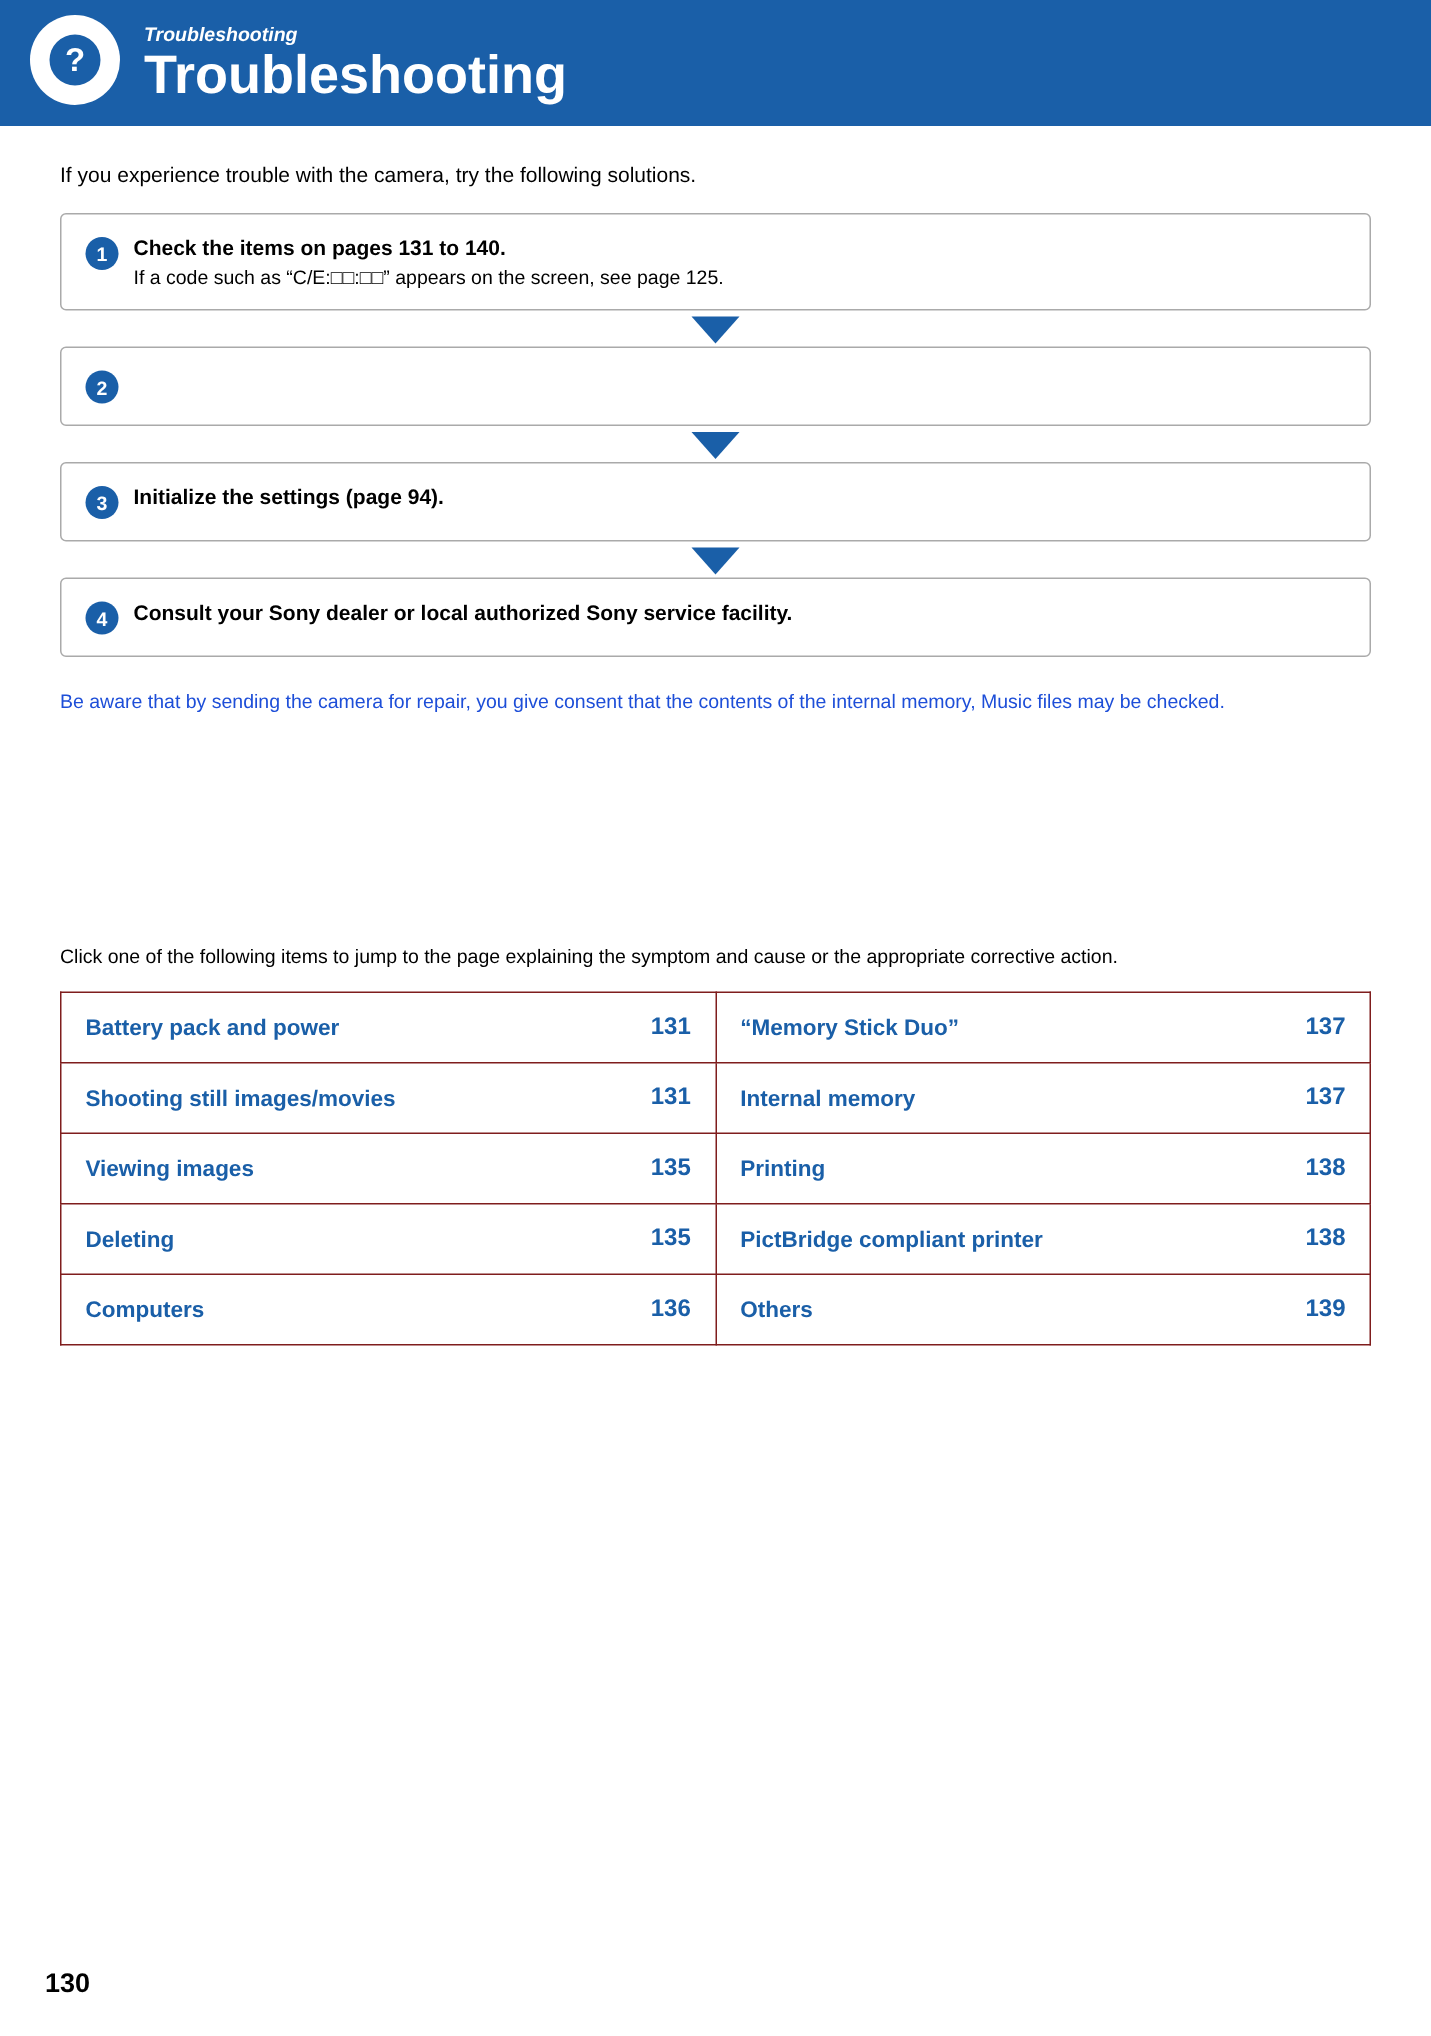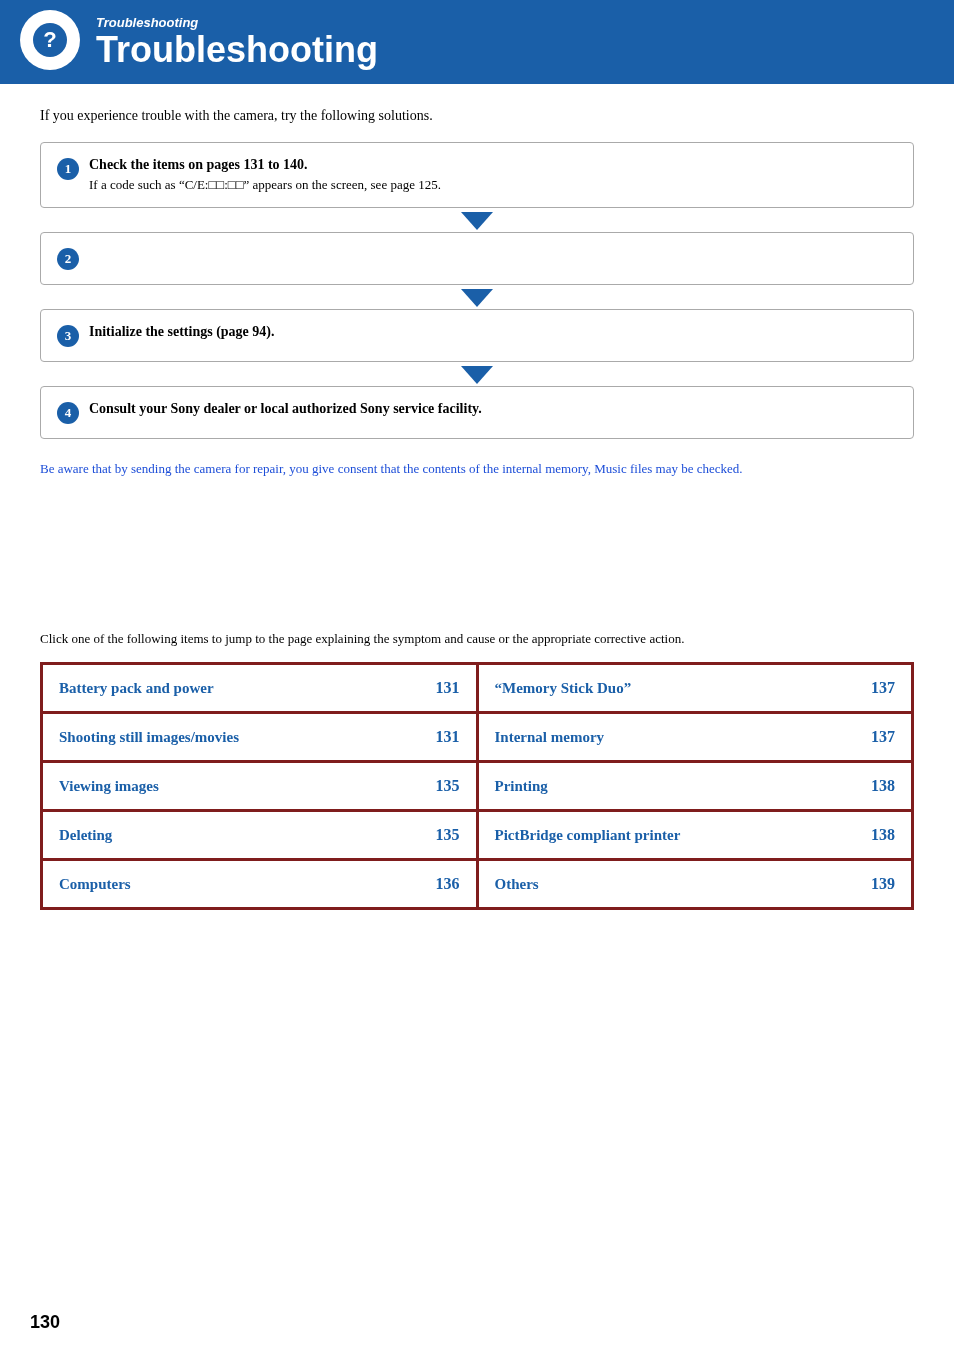--- a/index.html
+++ b/index.html
@@ -48,21 +48,20 @@
     .header-title {
       font-size: 36px;
       font-weight: bold;
       color: #ffffff;
       line-height: 1.1;
     }
 
     
     .content {
       padding: 24px 40px 40px 40px;
-      font-family: Liberation Serif, serif;
     }
 
     .intro-text {
       font-size: 14px;
       margin-bottom: 18px;
       color: #000;
     }
 
     
     .step-box {
@@ -132,21 +131,21 @@
       margin-bottom: 14px;
       color: #000;
       line-height: 1.5;
     }
 
     .jump-table {
       width: 100%;
       border-collapse: collapse;
     }
     .jump-table td {
-      border: 3px solid #7f1d1d;
+      border: 1px solid #7f1d1d;
       padding: 14px 16px;
       width: 50%;
       vertical-align: middle;
     }
     .jump-cell {
       display: flex;
       justify-content: space-between;
       align-items: center;
     }
     .jump-label {

